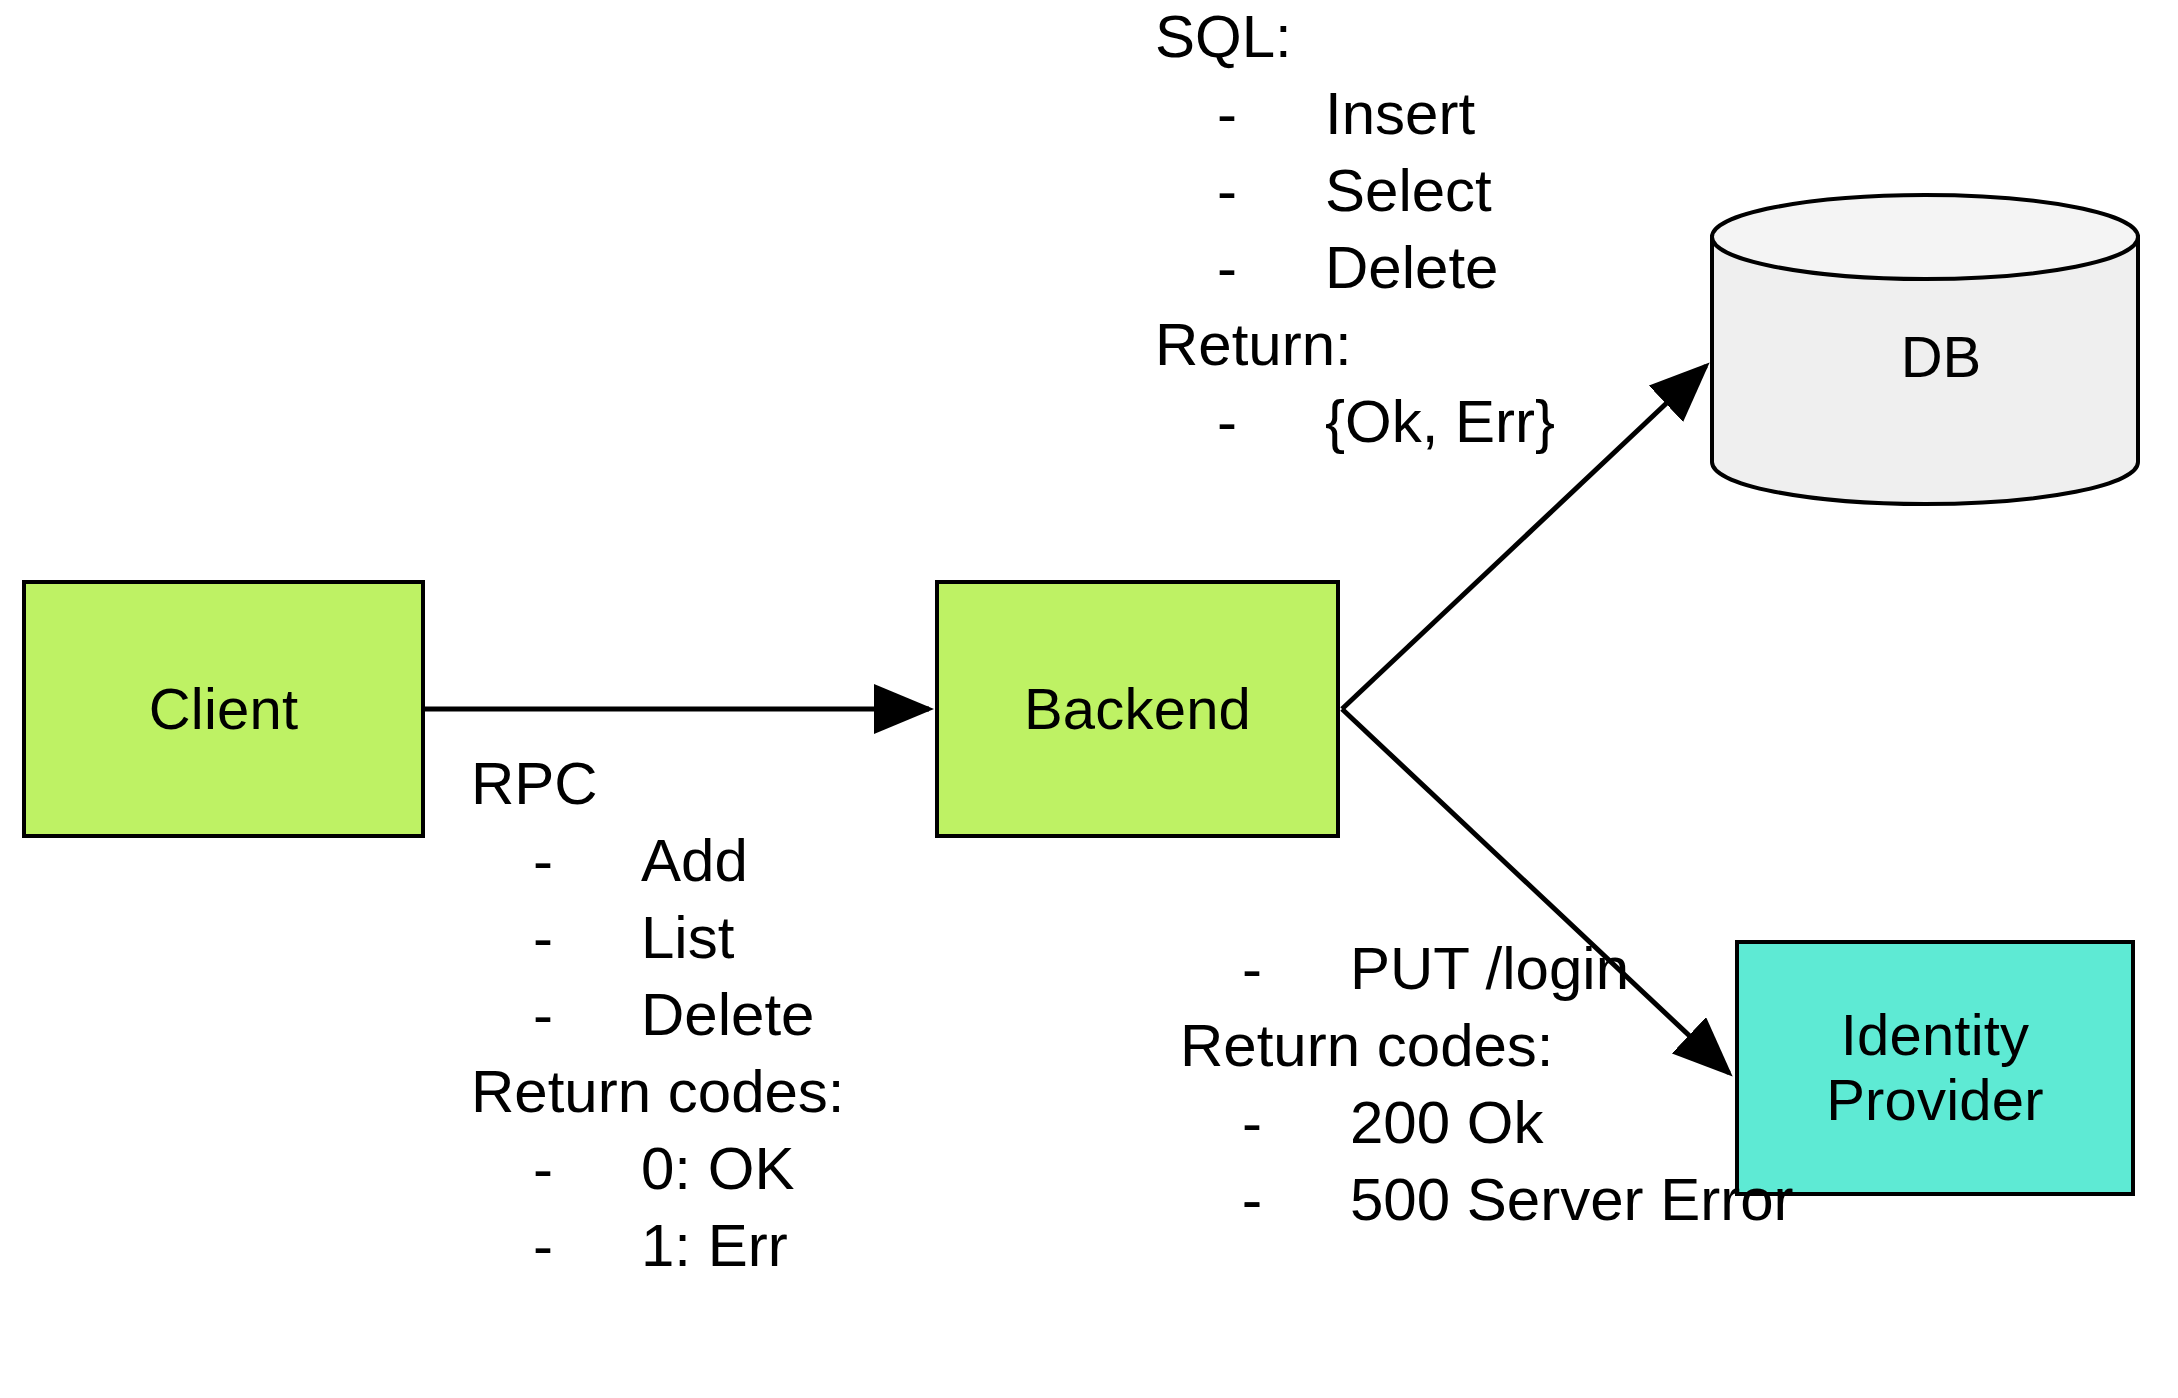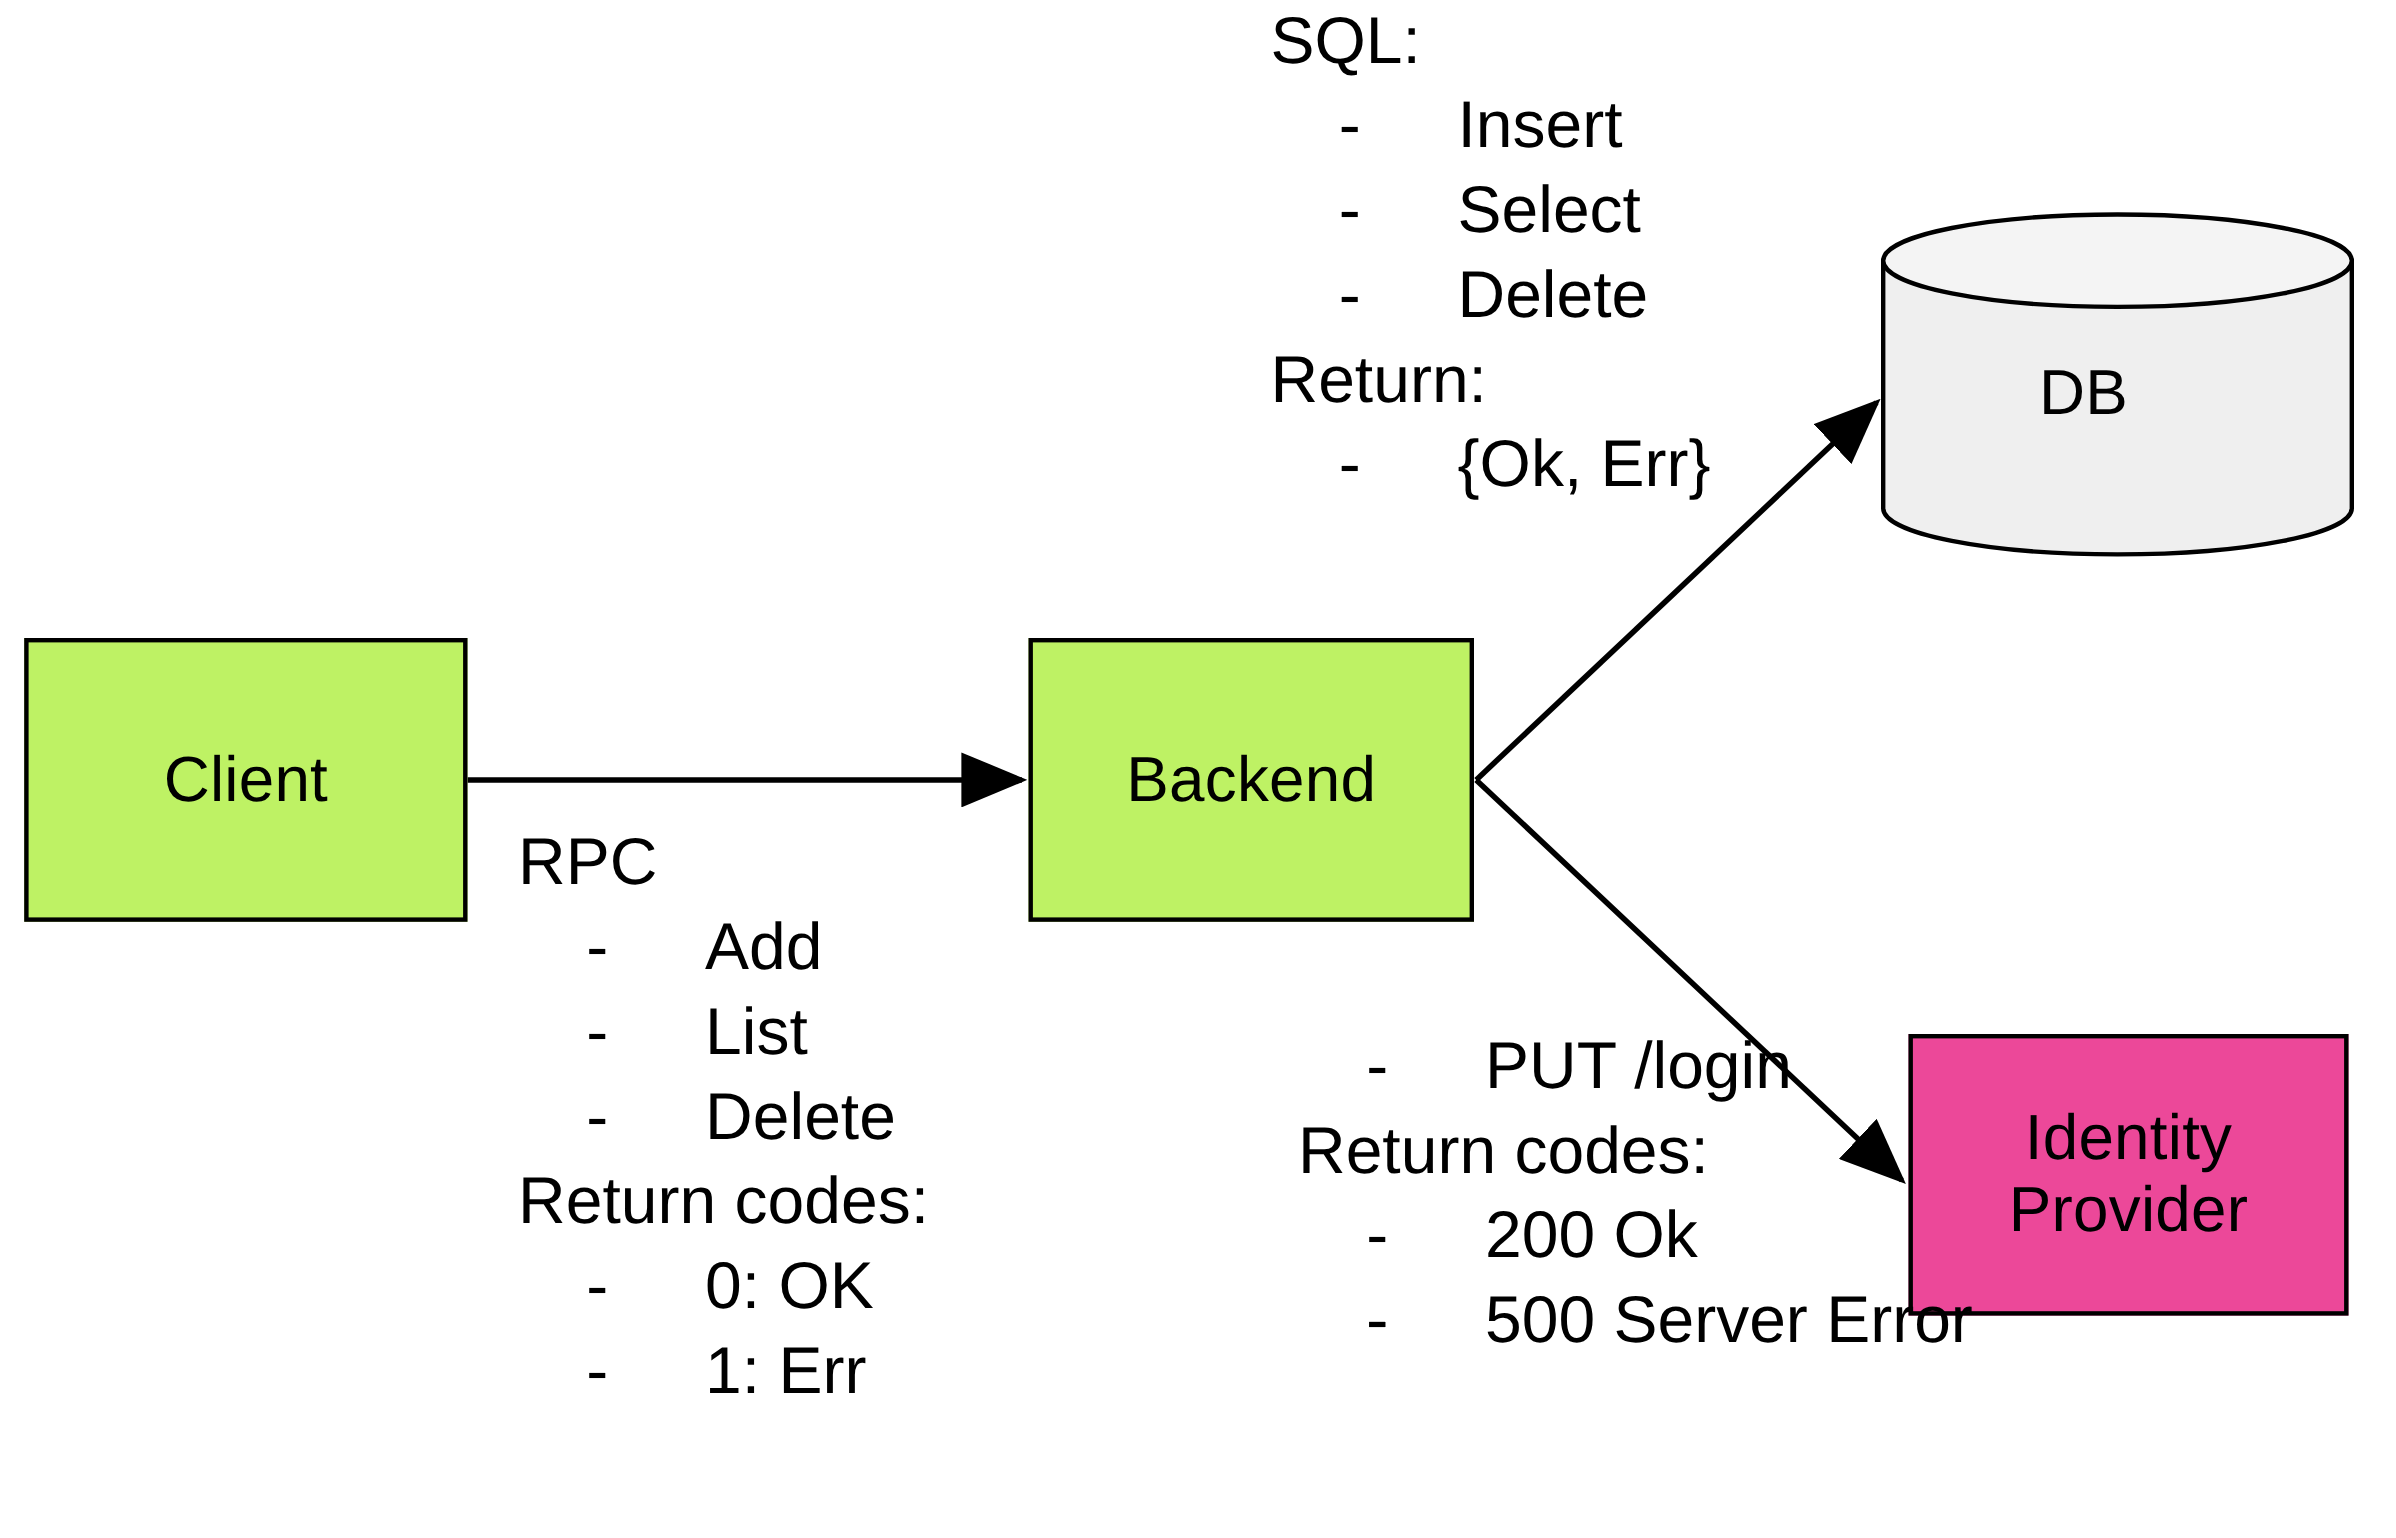--- a/index.html
+++ b/index.html
@@ -38,21 +38,21 @@
     display: flex;
     align-items: center;
     justify-content: center;
     text-align: center;
     border: 4px solid #000000;
     font-size: 58px;
     line-height: 1.12;
     letter-spacing: 0.2px;
   }
   .node.yellow { background: #bef264; }
-  .node.gray   { background: #ec4899; }
+  .node.gray   { background: #5eead4; }
 
   #node-client {
     left: 22px;  top: 580px;
     width: 403px; height: 258px;
   }
   #node-backend {
     left: 935px; top: 580px;
     width: 405px; height: 258px;
   }
   #node-idp {
@@ -61,20 +61,21 @@
   }
   
   #db-label {
     position: absolute;
     left: 1710px;
     top: 325px;
     width: 368px;
     text-align: center;
     font-size: 58px;
     line-height: 1.1;
+    padding-left: 47px;
   }
   
   .ann-block {
     position: absolute;
     font-size: 60px;
     line-height: 77px;
     white-space: nowrap;
   }
   .ann-head {
     display: block;

